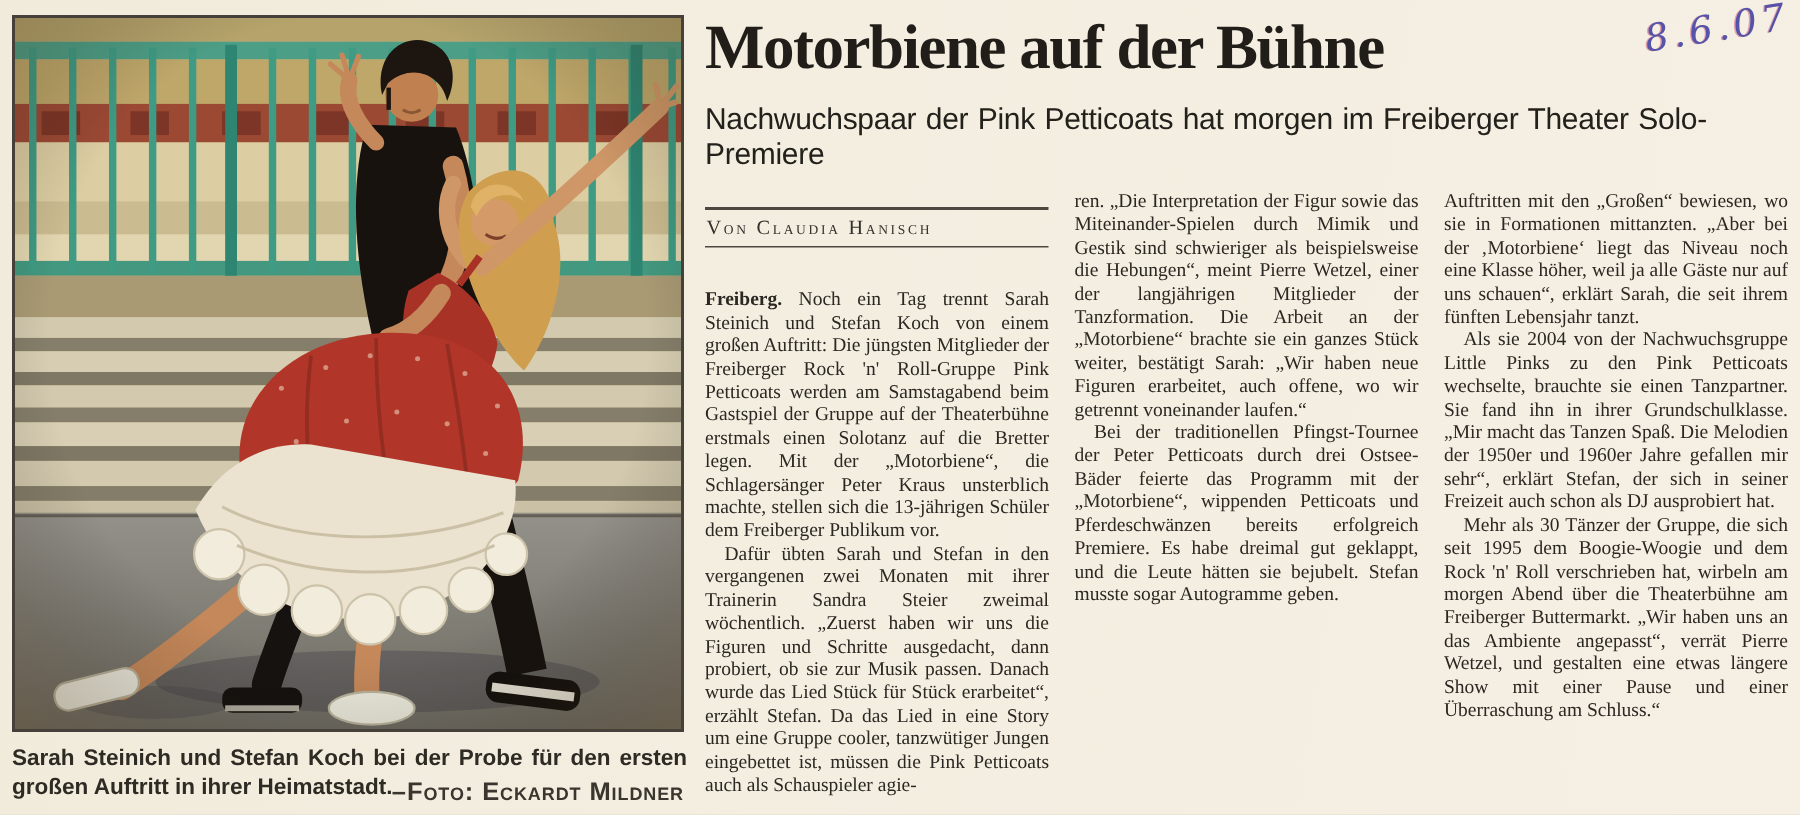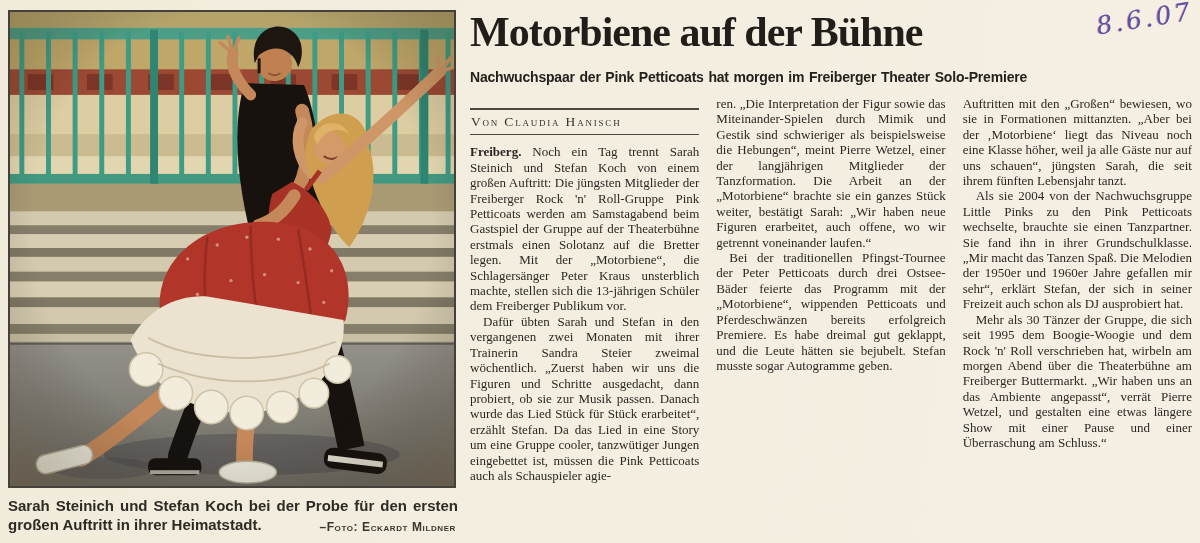--- a/index.html
+++ b/index.html
@@ -25,50 +25,50 @@
   }
   .photo svg{display:block;width:100%;height:100%;}
   .caption{
     position:absolute;left:0;top:486px;width:450px;height:44px;
     font-family:"Liberation Sans", sans-serif;font-weight:bold;
     font-size:15px;line-height:19px;color:var(--caption-ink);
     text-align:justify;
   }
   .credit{
     position:absolute;right:2px;bottom:3px;
-    font-variant:small-caps;font-weight:bold;font-size:12px;
+    font-variant:small-caps;font-weight:bold;font-size:17px;
     letter-spacing:0.6px;color:#3a362f;background:transparent;
   }
   
   .article{position:absolute;left:470px;top:4px;width:722px;height:537px;}
   .headline{
     margin:0;padding:0 70px 0 0;
     font-family:"Liberation Serif", serif;font-weight:bold;
     font-size:42px;line-height:56px;letter-spacing:-1px;
     color:var(--headline-ink);white-space:nowrap;
   }
   .date-note{
     position:absolute;right:-2px;top:0px;
     transform:rotate(-9deg);
     font-family:"DejaVu Serif", serif;font-style:italic;
     font-size:25px;letter-spacing:3px;color:var(--handwriting);
     text-shadow:-1px 0 0 rgba(196,60,100,0.45);
   }
   .subheadline{
     margin:9px 0 0 0;
-    font-family:"Liberation Sans", sans-serif;font-weight:bold;
-    font-size:14px;letter-spacing:-0.2px;color:#23211c;word-spacing:1px;
+    font-family:"Liberation Sans", sans-serif;font-weight:normal;
+    font-size:20px;letter-spacing:-0.2px;color:#23211c;word-spacing:1px;
   }
   .columns{display:flex;gap:17px;margin-top:11px;height:440px;overflow:hidden;}
   .col{
     flex:1;min-width:0;
     font-size:13px;line-height:15.4px;text-align:justify;color:var(--ink);
   }
   .byline{
-    margin:12px 0 9px 0;padding:4px 0 5px 1px;
+    margin:12px 0 26px 0;padding:4px 0 5px 1px;
     border-top:2px solid var(--rule);border-bottom:1.5px solid var(--rule);
     font-variant:small-caps;letter-spacing:1.8px;font-size:13.5px;color:#34312b;
   }
   .col p{margin:0;}
   .col p.indent{text-indent:13px;}
   .col strong{font-weight:bold;}
 </style>
 </head>
 <body>
 
@@ -265,21 +265,21 @@
           </div>
       </div>
       <div class="col">
         <div class="col-body">
             <p class="">ren. „Die Interpretation der Figur sowie das Miteinander-Spielen durch Mimik und Gestik sind schwieriger als beispielsweise die Hebungen“, meint Pierre Wetzel, einer der langjährigen Mitglieder der Tanzformation. Die Arbeit an der „Motorbiene“ brachte sie ein ganzes Stück weiter, bestätigt Sarah: „Wir haben neue Figuren erarbeitet, auch offene, wo wir getrennt voneinander laufen.“</p>
             <p class="indent">Bei der traditionellen Pfingst-Tournee der Peter Petticoats durch drei Ostsee-Bäder feierte das Programm mit der „Motorbiene“, wippenden Petticoats und Pferdeschwänzen bereits erfolgreich Premiere. Es habe dreimal gut geklappt, und die Leute hätten sie bejubelt. Stefan musste sogar Autogramme geben.</p>
           </div>
       </div>
       <div class="col">
         <div class="col-body">
-            <p class="">Auftritten mit den „Großen“ bewiesen, wo sie in Formationen mittanzten. „Aber bei der ‚Motorbiene‘ liegt das Niveau noch eine Klasse höher, weil ja alle Gäste nur auf uns schauen“, jüngsten Sarah, die seit ihrem fünften Lebensjahr tanzt.</p>
+            <p class="">Auftritten mit den „Großen“ bewiesen, wo sie in Formationen mittanzten. „Aber bei der ‚Motorbiene‘ liegt das Niveau noch eine Klasse höher, weil ja alle Gäste nur auf uns schauen“, erklärt Sarah, die seit ihrem fünften Lebensjahr tanzt.</p>
             <p class="indent">Als sie 2004 von der Nachwuchsgruppe Little Pinks zu den Pink Petticoats wechselte, brauchte sie einen Tanzpartner. Sie fand ihn in ihrer Grundschulklasse. „Mir macht das Tanzen Spaß. Die Melodien der 1950er und 1960er Jahre gefallen mir sehr“, erklärt Stefan, der sich in seiner Freizeit auch schon als DJ ausprobiert hat.</p>
             <p class="indent">Mehr als 30 Tänzer der Gruppe, die sich seit 1995 dem Boogie-Woogie und dem Rock 'n' Roll verschrieben hat, wirbeln am morgen Abend über die Theaterbühne am Freiberger Buttermarkt. „Wir haben uns an das Ambiente angepasst“, verrät Pierre Wetzel, und gestalten eine etwas längere Show mit einer Pause und einer Überraschung am Schluss.“</p>
           </div>
       </div>
     </div>
   </div>
 
 </div>
 
 </body></html>

